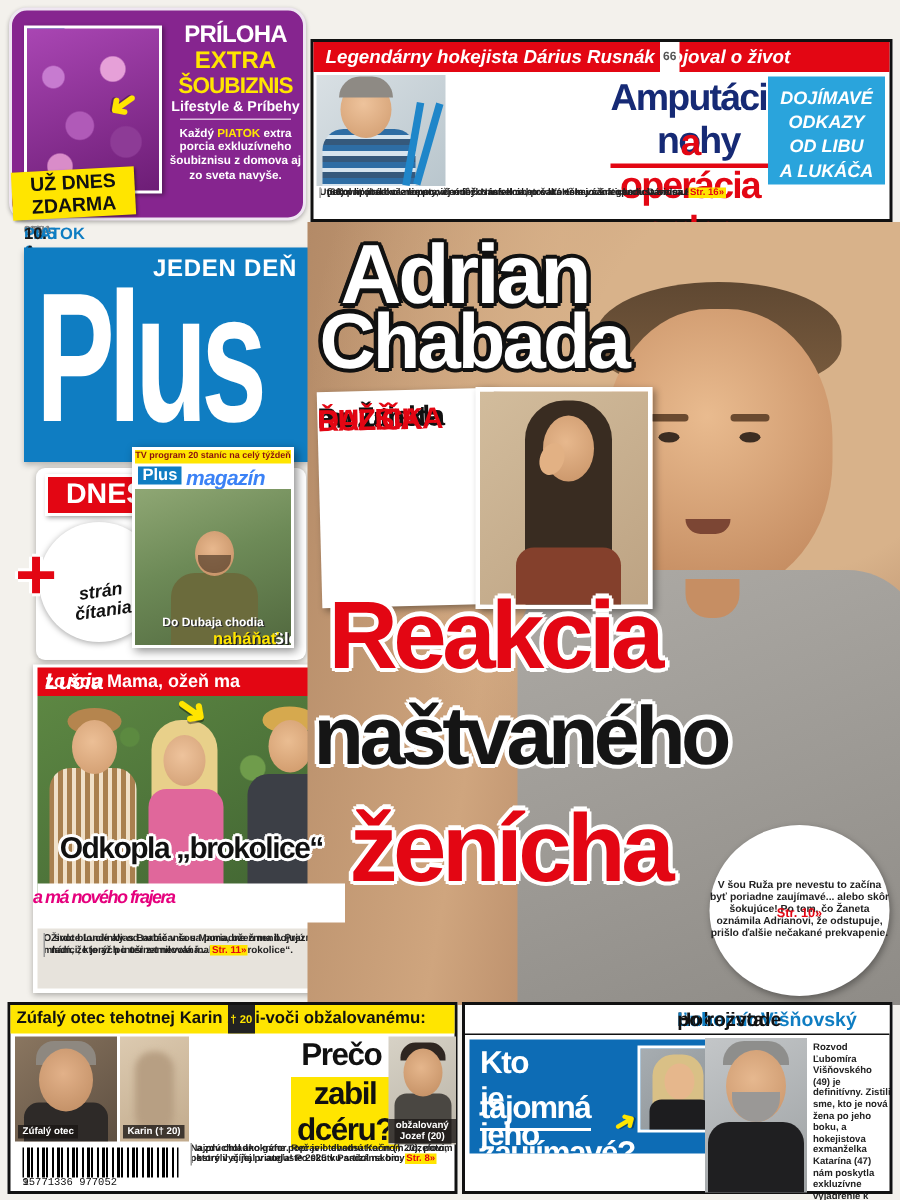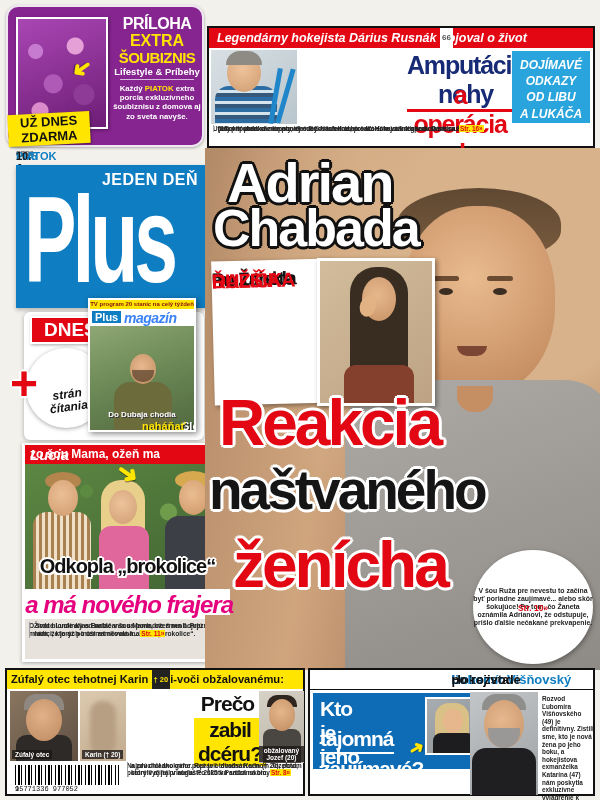--- a/index.html
+++ b/index.html
@@ -104,21 +104,21 @@
   .lphoto .g1hair{left:20px;top:8px;width:36px;height:18px;border-radius:50%;background:#b5854e;}
   .lphoto .g2hair{left:76px;top:16px;width:44px;height:74px;border-radius:20px 20px 10px 10px;background:#e8d08a;}
   .lphoto .g2h{left:84px;top:26px;width:28px;height:34px;border-radius:50%;background:radial-gradient(circle at 45% 40%,#eec39c,#d09d72);}
   .lphoto .g2t{left:74px;top:62px;width:50px;height:78px;border-radius:12px 12px 0 0;background:#e0679b;}
   .lphoto .g3t{left:140px;top:52px;width:56px;height:88px;border-radius:14px 14px 0 0;background:#3c3f46;}
   .lphoto .g3h{left:154px;top:16px;width:29px;height:35px;border-radius:50%;background:radial-gradient(circle at 45% 40%,#eabd92,#cd9667);}
   .lphoto .g3hair{left:150px;top:7px;width:36px;height:18px;border-radius:50%;background:#d6a94e;}
   .lphoto .larrow{left:92px;top:-6px;color:#ffe500;font-size:26px;font-weight:700;transform:rotate(35deg);text-shadow:1px 1px 0 rgba(0,0,0,.4);}
   .lucia .lh1{left:0;top:112px;width:211px;text-align:center;color:#111;font-size:20px;font-weight:700;letter-spacing:-1px;z-index:2;}
   .lucia .lstrip{left:3px;top:146px;right:3px;height:26px;background:#fff;z-index:2;}
-  .lucia .lh2{left:0;top:148px;width:211px;text-align:right;color:#e5007d;font-size:24px;font-weight:700;font-style:italic;letter-spacing:-1px;z-index:3;}
+  .lucia .lh2{left:0;top:148px;width:211px;text-align:left;color:#e5007d;font-size:12px;font-weight:700;font-style:italic;letter-spacing:-1px;z-index:3;}
   .lucia .lbody{left:3px;top:176px;right:3px;height:40px;background:#e7e3dc;display:flex;gap:4px;padding:3px 4px;}
   .lucia .lbody div{position:static;flex:1;font-size:6.6px;line-height:7.8px;font-weight:700;color:#222;}
   .lucia .lbody div+div{border-left:1px solid #999;padding-left:4px;}
 
   
   .adrian{left:205px;top:148px;width:395px;height:522px;overflow:hidden;
      background:radial-gradient(circle at 80% 20%,#d8b28a 0 25%,transparent 60%),
                 linear-gradient(100deg,#b38a67,#cfa57e 35%,#a87959 65%,#8f5f47 100%);}
   .adrian .a-head{left:198px;top:58px;width:152px;height:188px;border-radius:46%;background:radial-gradient(circle at 45% 38%,#e9bb8f,#c68e63 80%);}
   .adrian .a-hair{left:192px;top:40px;width:164px;height:72px;border-radius:55% 55% 45% 45%;background:linear-gradient(180deg,#5f4832,#7a5c3e);}

